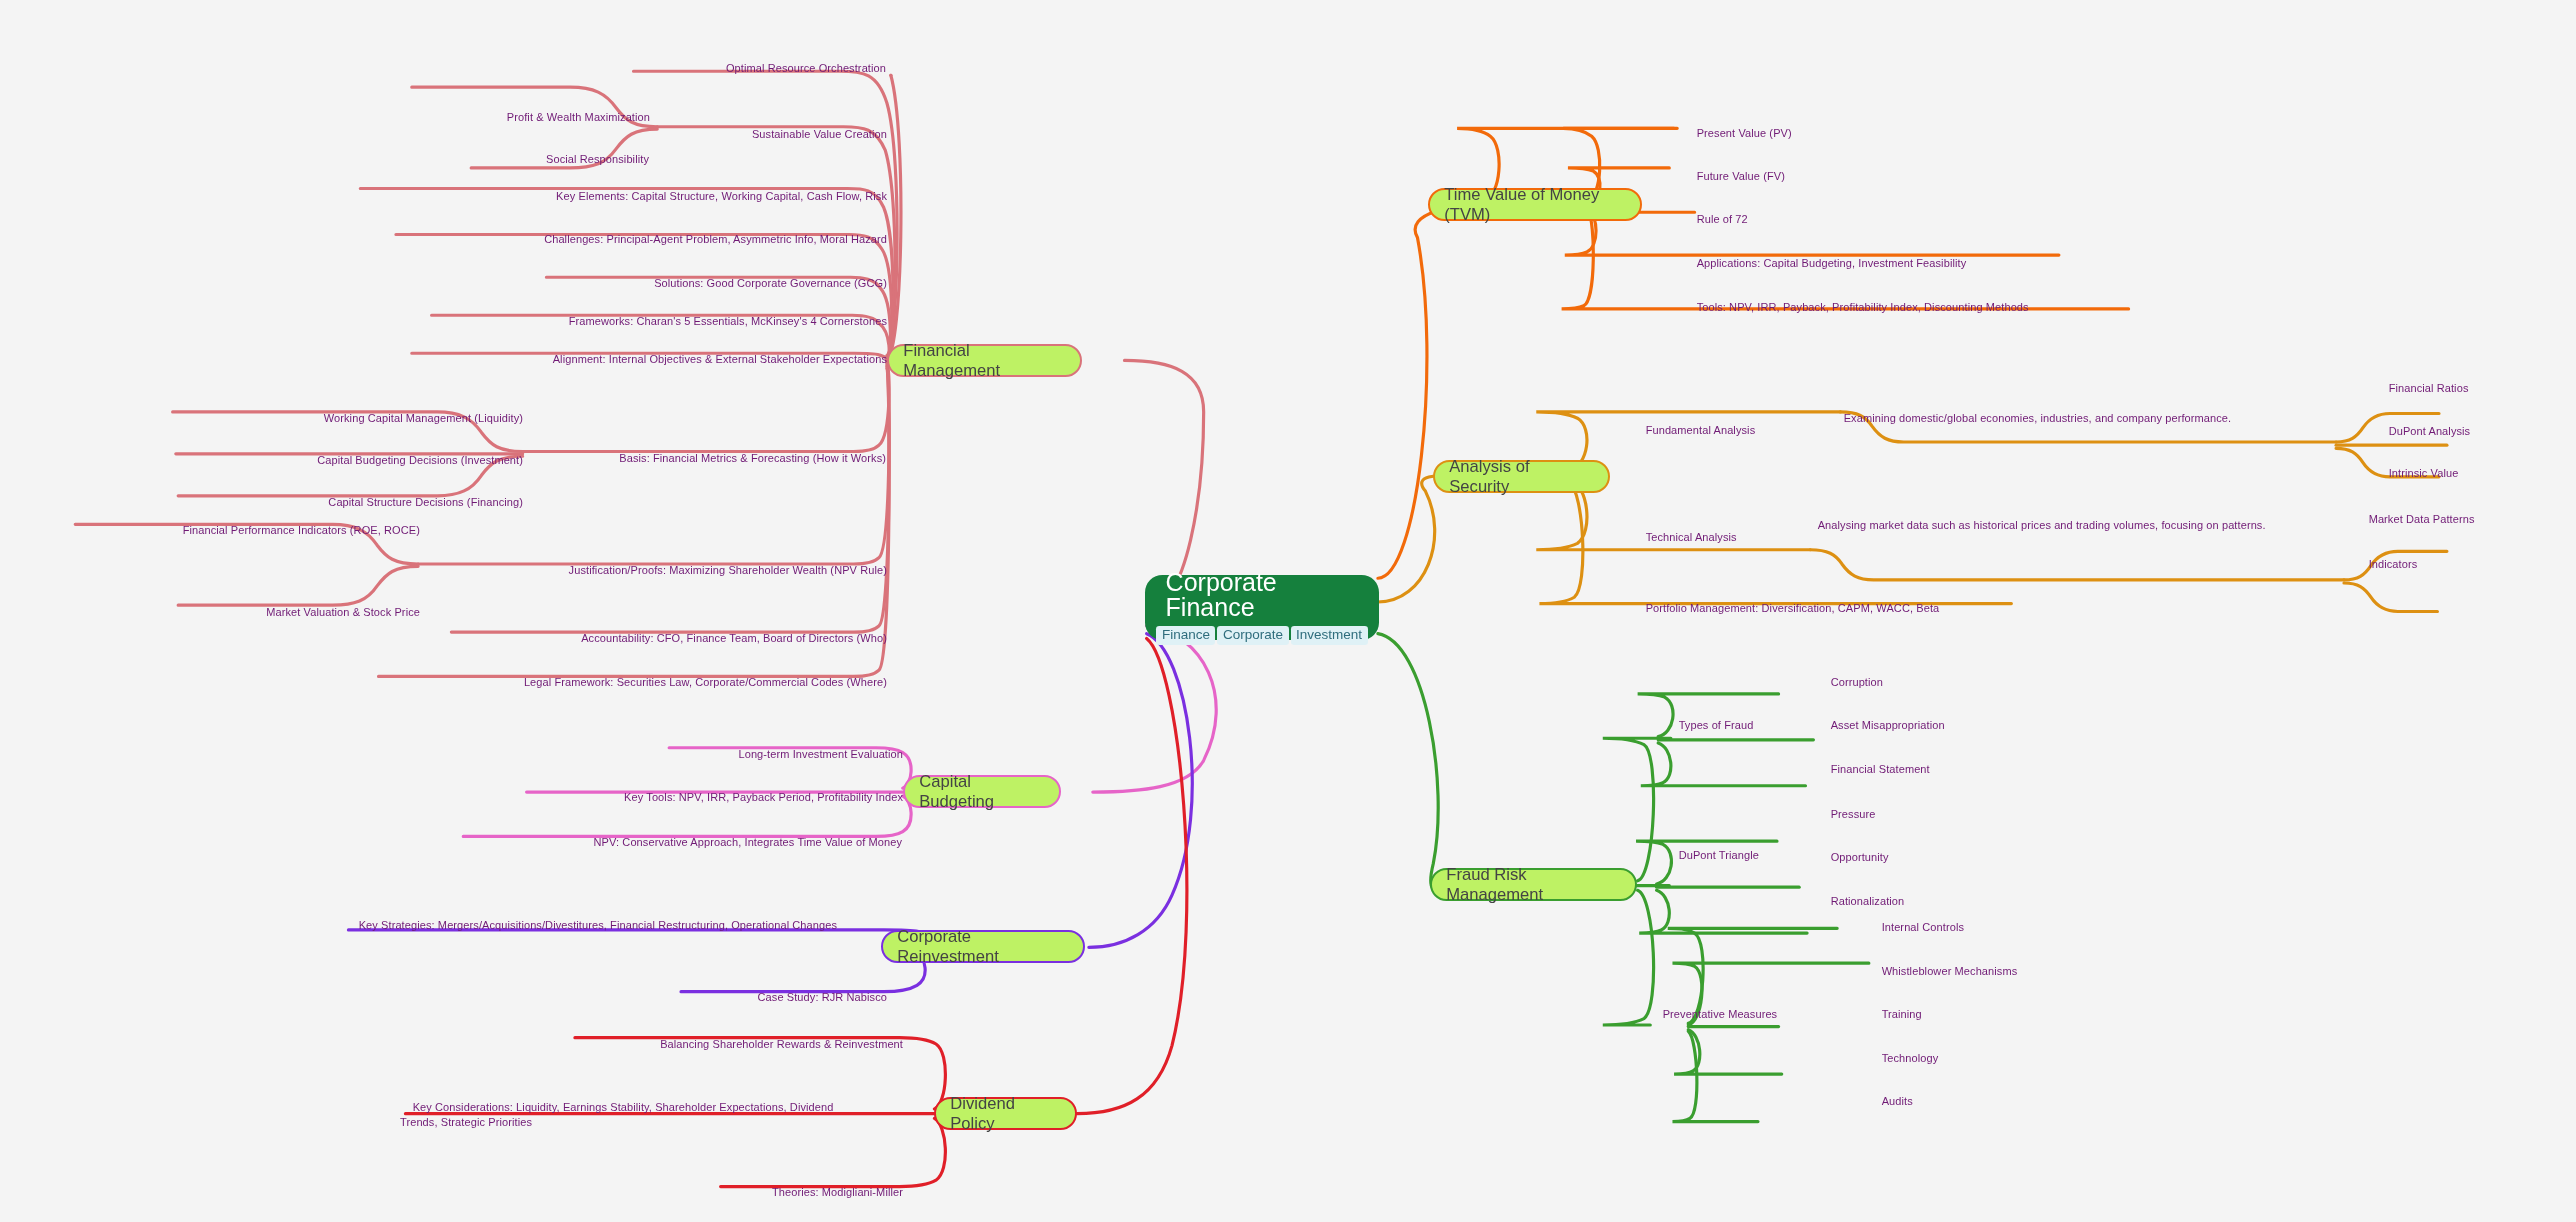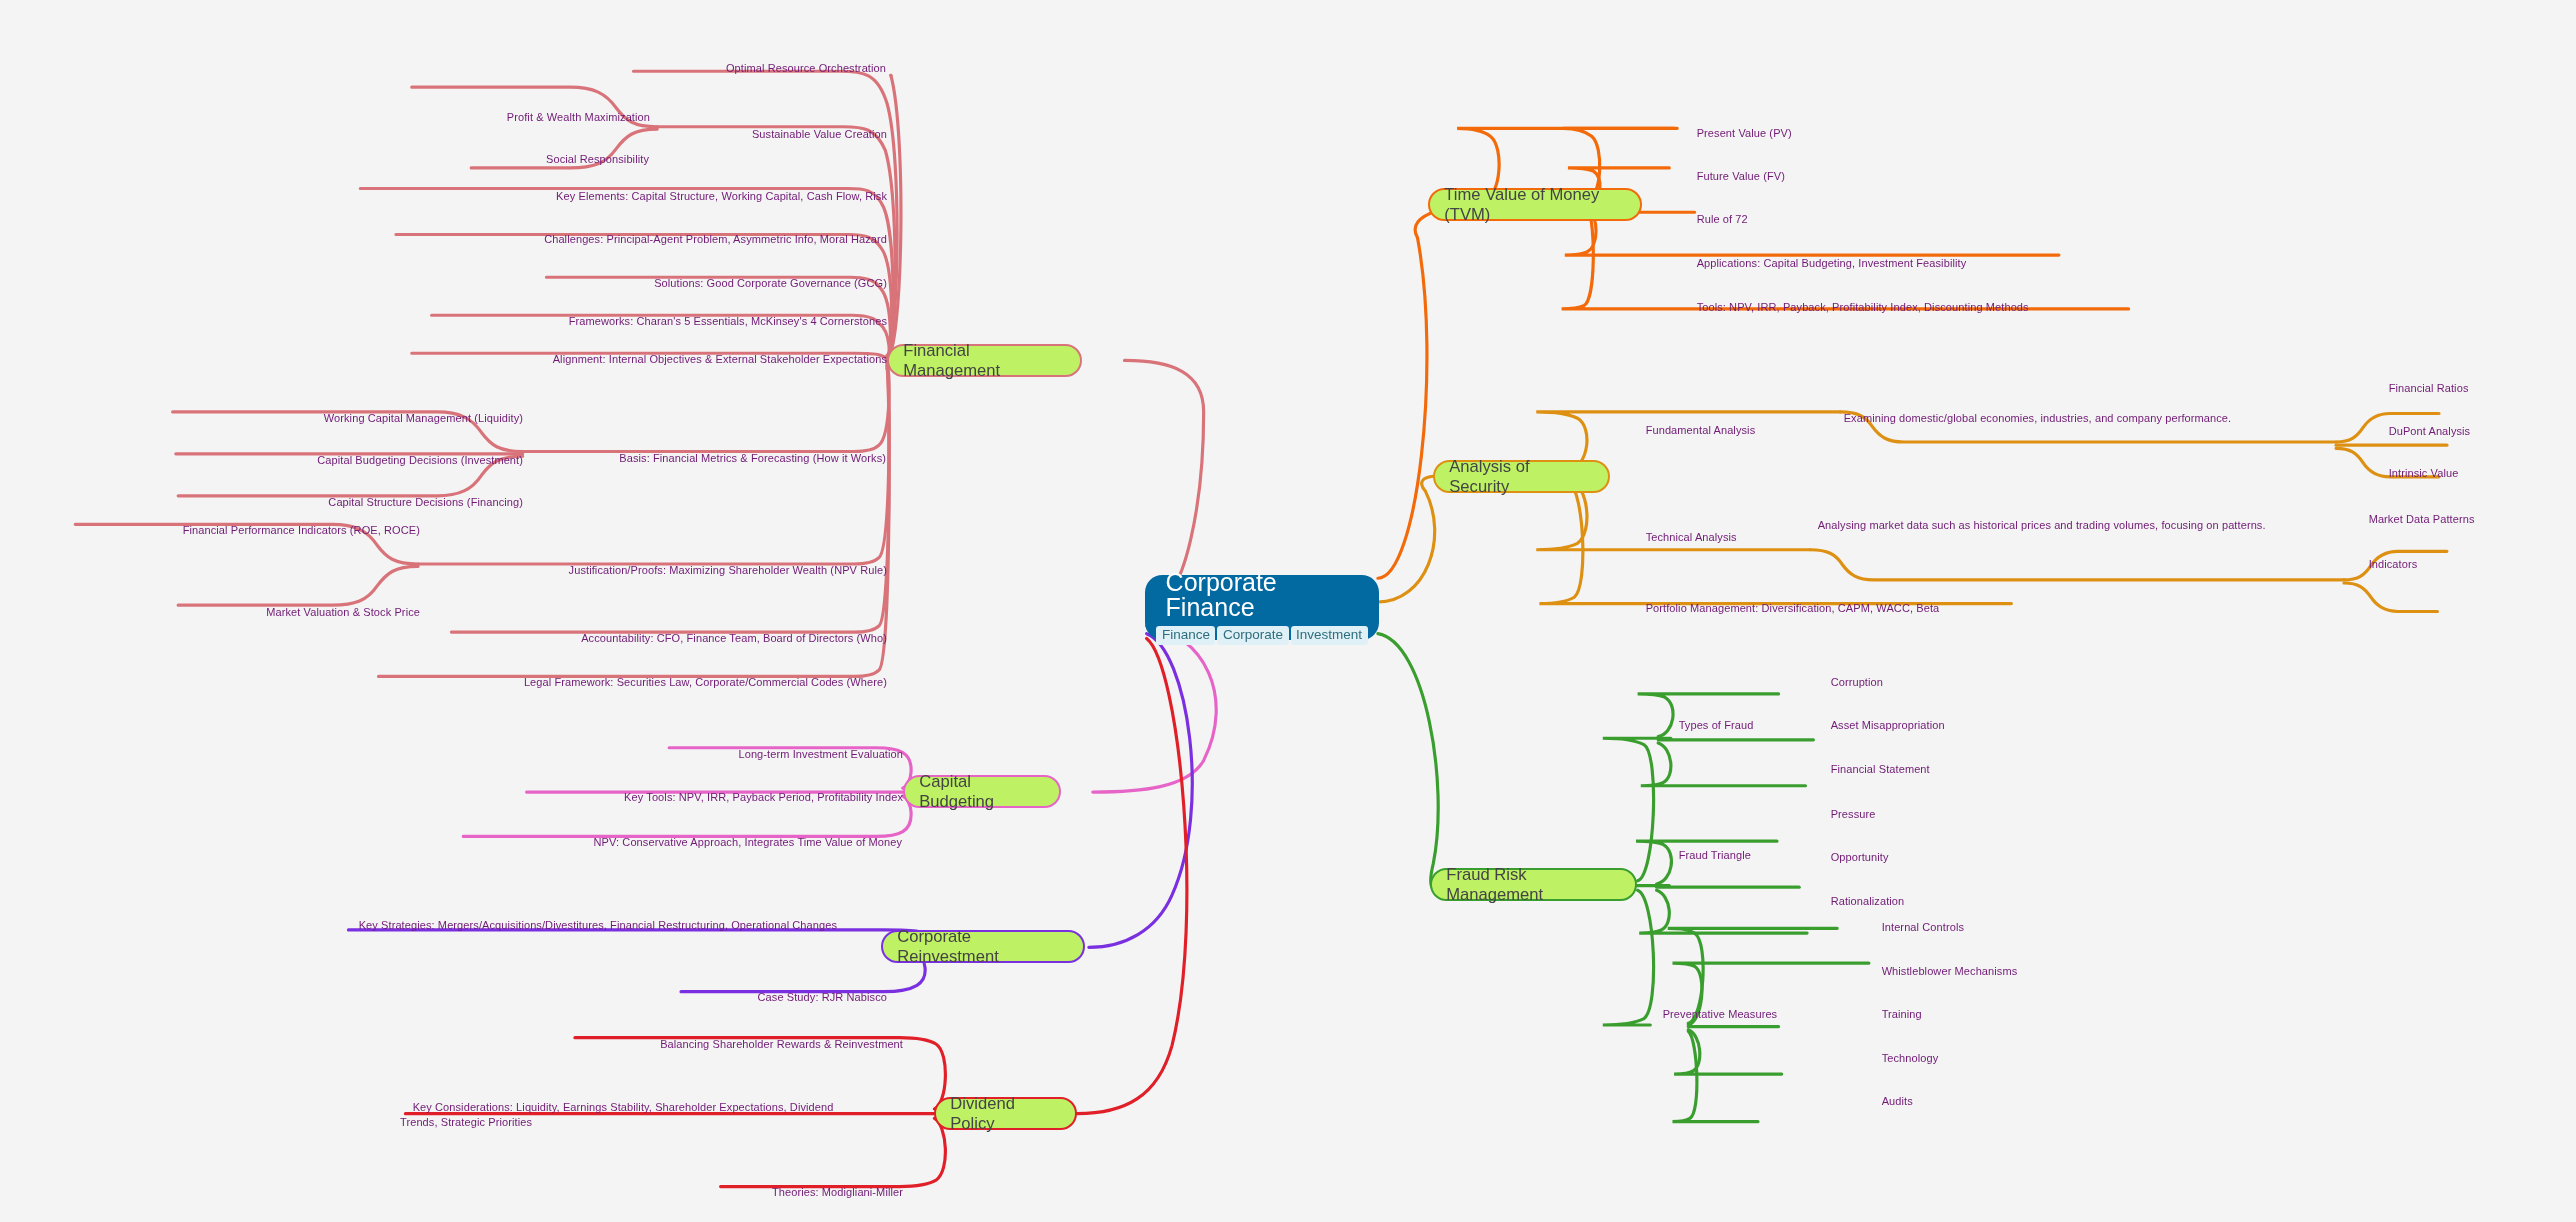--- a/index.html
+++ b/index.html
@@ -9,21 +9,21 @@
   .node{position:absolute;box-sizing:border-box;white-space:pre-wrap;}
   
   .leaf{font-size:11px;color:#701a75;line-height:1.35;letter-spacing:0.1px;}
   .leaf.r{text-align:right;}
   .leaf.l{text-align:left;}
   
   .pill{display:flex;align-items:center;justify-content:center;
         background:#bef264;border-radius:20.6px;border:2.4px solid #888;
         font-size:16.6px;color:#444;padding:0 14.3px;height:33px;}
   
-  #root{background:#0369a1;border-radius:17.4px;display:flex;flex-direction:column;
+  #root{background:#15803d;border-radius:17.4px;display:flex;flex-direction:column;
         align-items:center;justify-content:center;gap:5.5px;padding:11px 20.6px;}
   #root .title{color:#ffffff;font-size:25px;line-height:1;}
   #root .tags{display:flex;gap:2px;}
   #root .tag{background:#dff1f6;color:#2f6d7d;font-size:13.5px;
              border-radius:3.2px;padding:1.6px 5.5px;line-height:1.2;}
 </style>
 </head>
 <body>
 
 <div id="stage">
@@ -272,21 +272,21 @@
   <div class="node leaf l" style="left:1818px;top:660px;width:277px;">
     <span>Corruption</span></div>
 
   <div class="node leaf l" style="left:1818px;top:703px;width:317px;">
     <span>Asset Misappropriation</span></div>
 
   <div class="node leaf l" style="left:1818px;top:747px;width:301px;">
     <span>Financial Statement</span></div>
 
   <div class="node leaf l" style="left:1666px;top:833px;width:238px;">
-    <span>Fraud Triangle</span></div>
+    <span>DuPont Triangle</span></div>
 
   <div class="node leaf l" style="left:1818px;top:792px;width:238px;">
     <span>Pressure</span></div>
 
   <div class="node leaf l" style="left:1818px;top:835px;width:238px;">
     <span>Opportunity</span></div>
 
   <div class="node leaf l" style="left:1818px;top:879px;width:253px;">
     <span>Rationalization</span></div>
 

